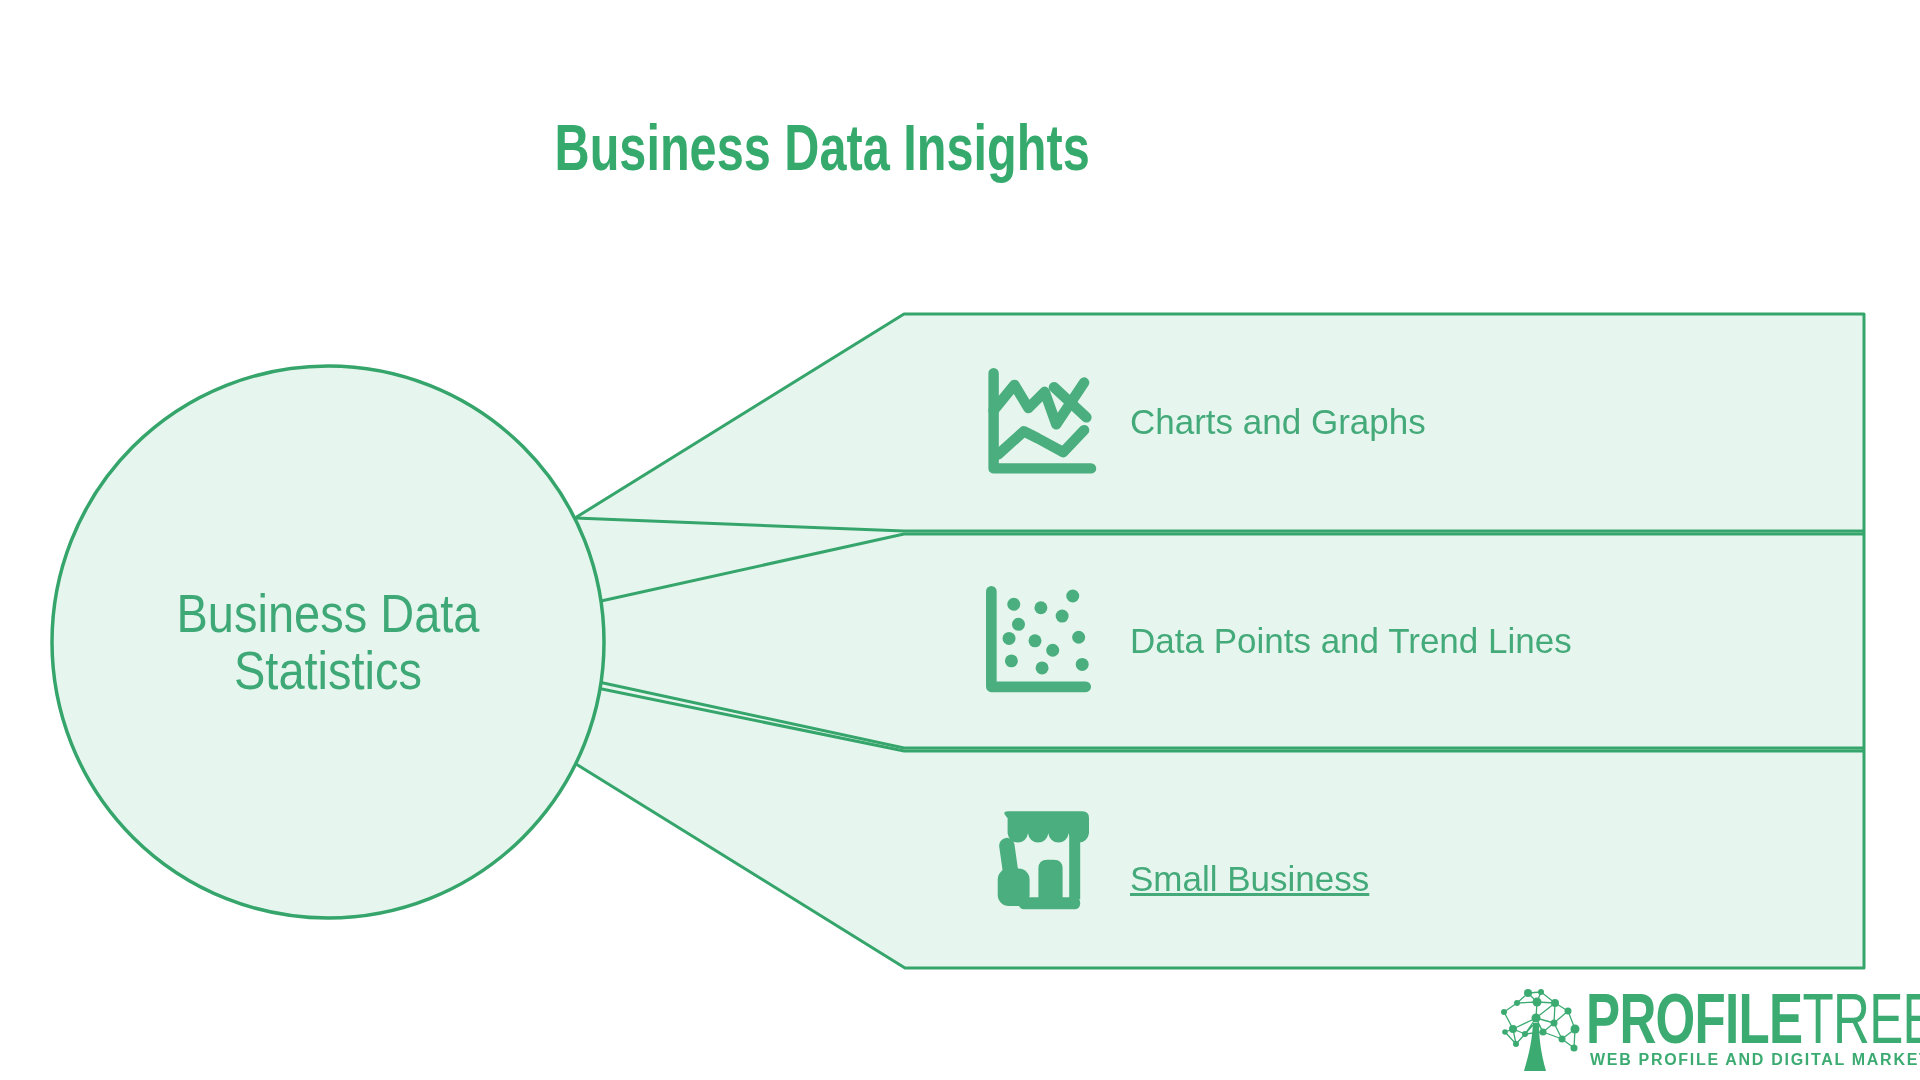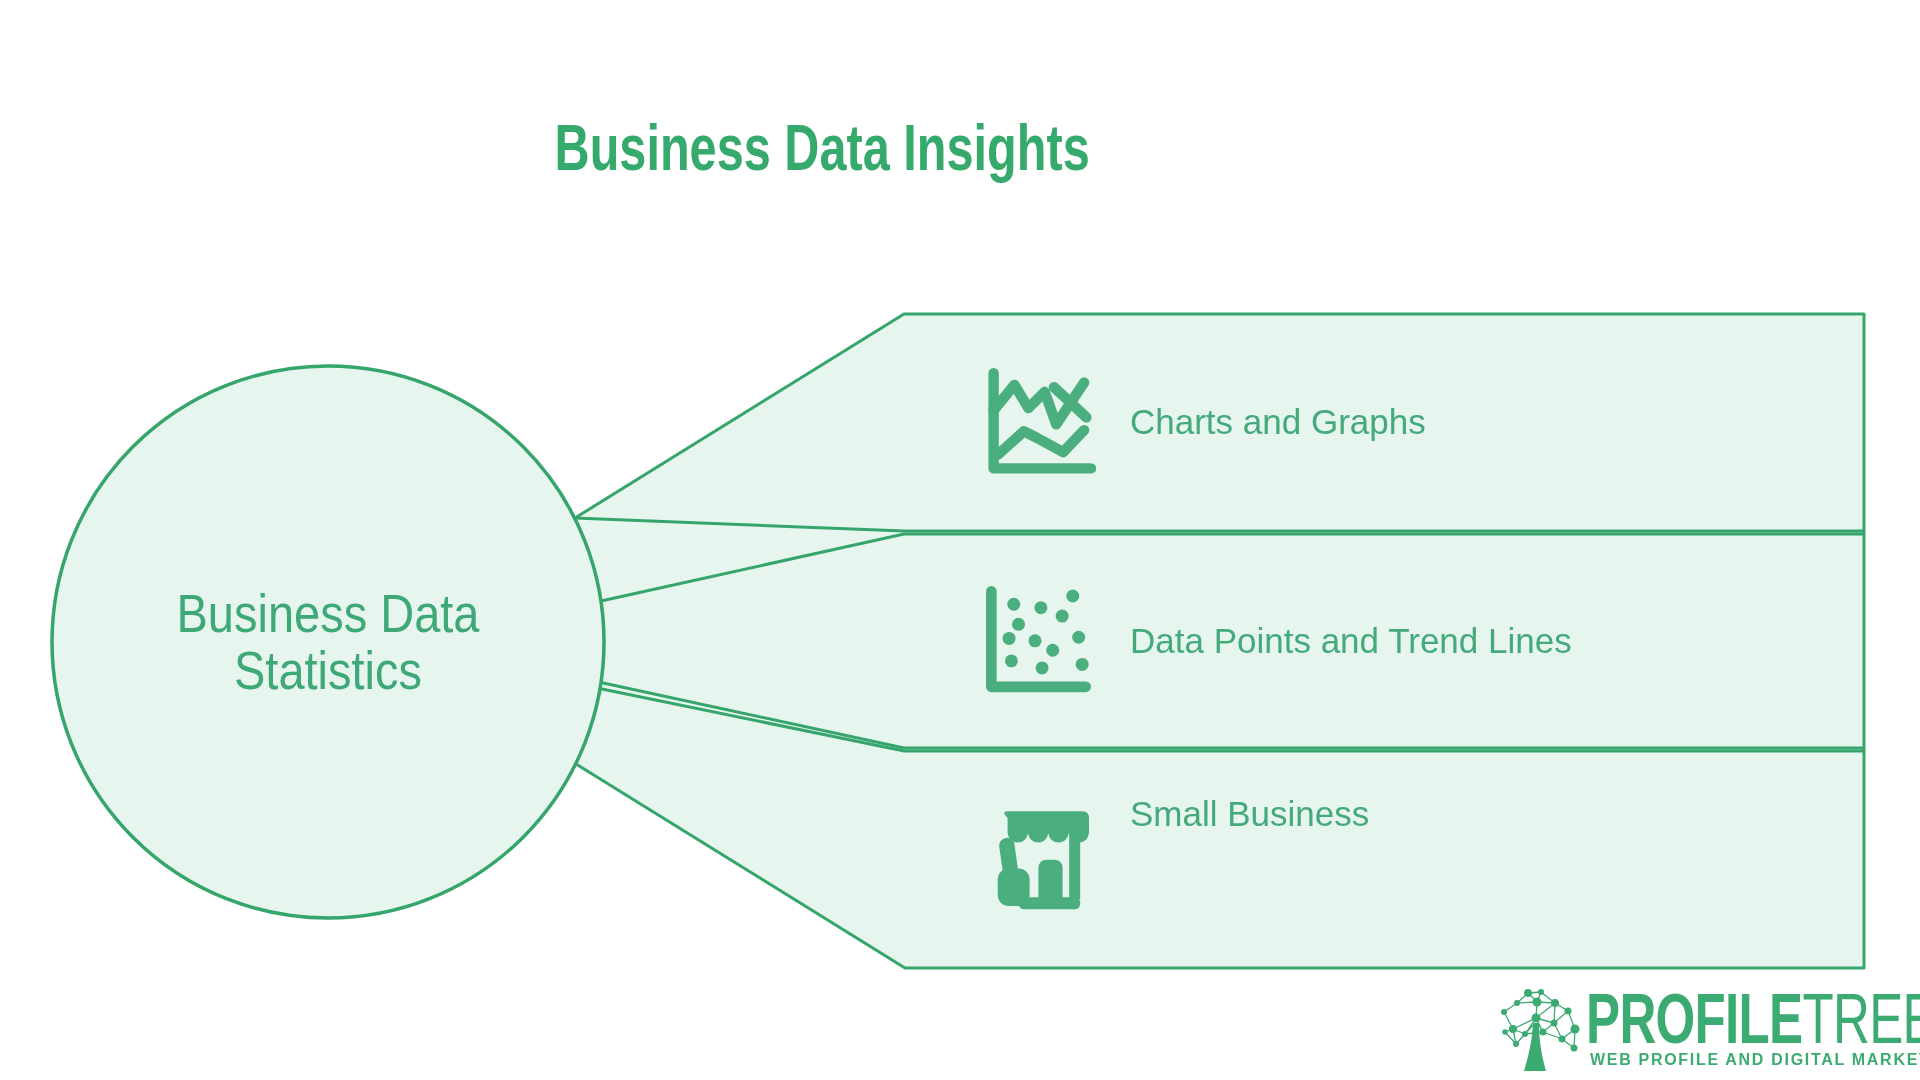--- a/index.html
+++ b/index.html
@@ -25,21 +25,21 @@
     font-size:54px; line-height:57px; color:#3ea877; font-weight:400;
   }
   .hub-label span { display:block; }
 
   .branch-label {
     position:absolute; left:1130px; font-size:35px; line-height:48px;
     color:#44aa7a; white-space:nowrap;
   }
   .branch-label.b1 { top:398px; }
   .branch-label.b2 { top:617px; }
-  .branch-label.b3 { top:790px; }
+  .branch-label.b3 { top:855px;text-decoration:underline; }
 
   .branch-icon { position:absolute; }
   .icon-chart   { left:981px;  top:364px; }
   .icon-scatter { left:976px;  top:583px; }
   .icon-store   { left:990px;  top:804px; }
 
   .logo { position:absolute; }
   .tree-icon { left:1492px; top:979px; }
   .wordmark {
     position:absolute; left:1586px; top:983px; white-space:nowrap;

